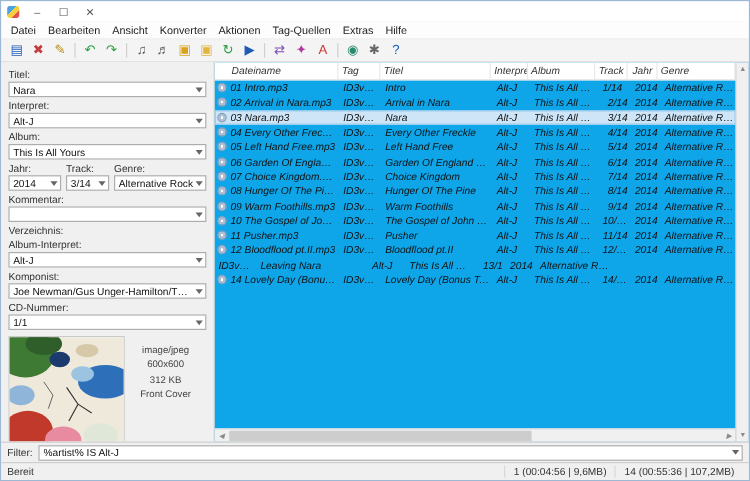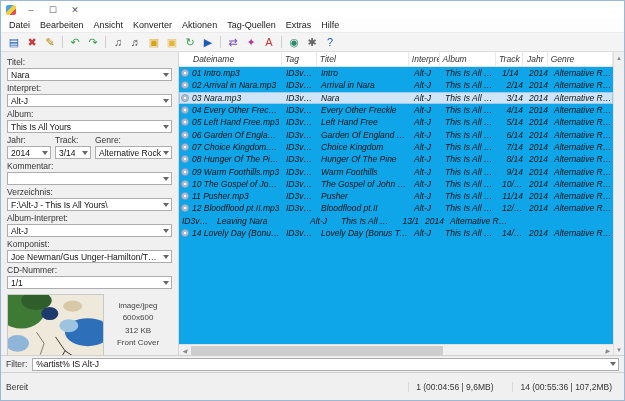--- a/index.html
+++ b/index.html
@@ -67,22 +67,22 @@
     font-size:6px; color:#8a8a8a; flex:0 0 auto;}
   .hthumb{ height:9px; width:58%; background:#cdcdcd; border-radius:1px; margin-left:1px;}
   .vscroll{ width:11px; flex:0 0 auto; background:#f0f0f0; border-left:1px solid #e0e0e0;
     display:flex; flex-direction:column; justify-content:space-between; align-items:center;}
   
   .filterbar{ height:17px; flex:0 0 auto; background:#f0f0f0; border-top:1px solid #d0d0d0;
     display:flex; align-items:center; padding:0 5px; gap:5px;}
   .filter-label{ font-size:8.5px; color:#333;}
   .filter-combo{ flex:1; height:13px;}
   
-  .statusbar{ height:28px; flex:0 0 auto; background:#f0f0f0; border-top:1px solid #d0d0d0;
-    display:flex; align-items:center; font-size:8.5px; color:#333; padding:0 5px;gap:12px;}
+  .statusbar{ height:15px; flex:0 0 auto; background:#f0f0f0; border-top:1px solid #d0d0d0;
+    display:flex; align-items:center; font-size:8.5px; color:#333; padding:0 5px;}
   .status-left{ flex:1;}
   .status-seg{ border-left:1px solid #d8d8d8; padding:0 7px; white-space:nowrap;}
 </style>
 </head>
 <body>
 
 <div class="window">
 
   <div class="titlebar">
     <span class="app-icon"></span>
@@ -174,24 +174,20 @@
         </div>
       </div>
 
       <div class="flabel">Kommentar:</div>
       <div class="combo">
         <span class="combo-val"></span>
         <span class="combo-arrow"></span>
       </div>
 
       <div class="flabel">Verzeichnis:</div>
-      <div class="combo">
-        <span class="combo-val">F:\Alt-J - This Is All Yours\</span>
-        <span class="combo-arrow"></span>
-      </div>
 
       <div class="flabel">Album-Interpret:</div>
       <div class="combo">
         <span class="combo-val">Alt-J</span>
         <span class="combo-arrow"></span>
       </div>
 
       <div class="flabel">Komponist:</div>
       <div class="combo">
         <span class="combo-val">Joe Newman/Gus Unger-Hamilton/Thom Green</span>

